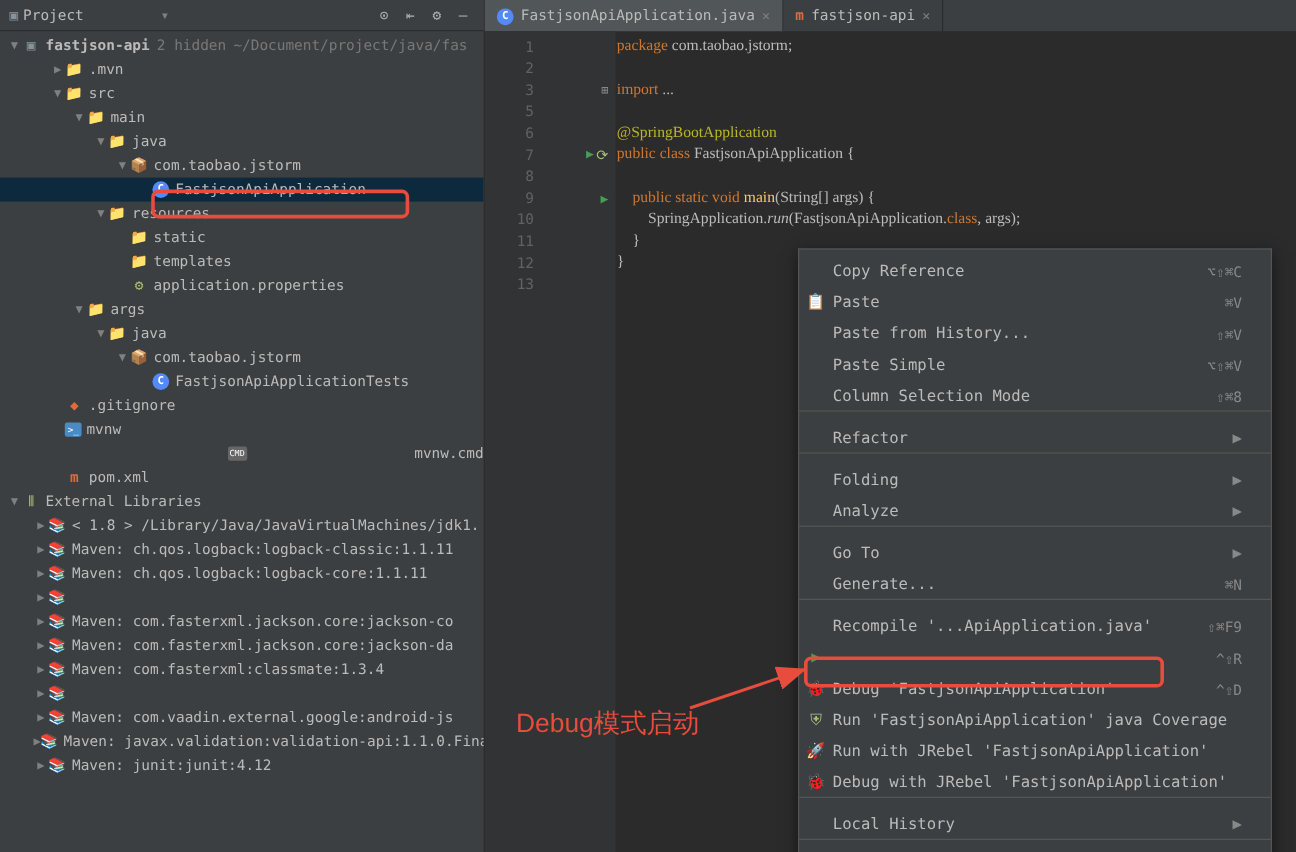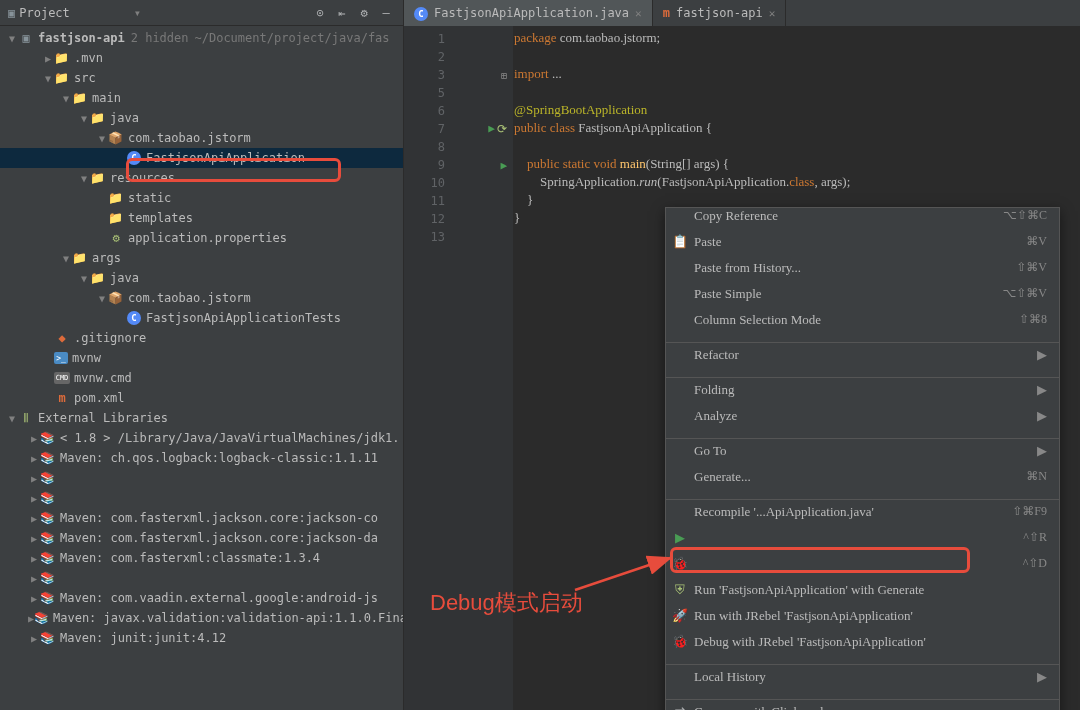--- a/index.html
+++ b/index.html
@@ -134,24 +134,23 @@
   background: #3c3f41;
   border: 1px solid #555;
   box-shadow: 0 4px 12px rgba(0,0,0,0.5);
   width: 395px;
   font-size: 13px;
   color: #bbbbbb;
 }
 .menu-item {
   height: 26px;
   display: flex;
-  align-items: flex-start;
-  padding: 0 12px 0 28px;
+  align-items: flex-end;
+  padding: 0 24px 0 28px;
   position: relative;
-  font-family: Liberation Serif, serif;
 }
 .menu-item .micon {
   position: absolute; left: 6px;
   width: 16px; display: inline-flex; justify-content: center;
 }
 .menu-item .shortcut { margin-left: auto; color: #888; font-size: 12px; }
 .menu-item .submenu { margin-left: auto; color: #888; }
 .menu-sep { height: 1px; background: #555; margin: 4px 0; }
 
 .annotation-text {
@@ -270,21 +269,21 @@
           <div class="tree-row" style="padding-left: 42px;">
             <span class="arrow"></span>
             <span class="ficon" style="color:#dd6b3b">◆</span>
             <span class="label">.gitignore</span>
           </div>
           <div class="tree-row" style="padding-left: 42px;">
             <span class="arrow"></span>
             <span class="ficon" style="background:#4a8bc4;color:white;font-size:8px;width:14px;height:12px;border-radius:2px">&gt;_</span>
             <span class="label">mvnw</span>
           </div>
-          <div class="tree-row" style="padding-left: 42px;">
+          <div class="tree-row" style="padding-left: 42px; justify-content: space-between;">
             <span class="arrow"></span>
             <span class="ficon" style="background:#666;color:white;font-size:7px;width:16px;height:12px;border-radius:2px">CMD</span>
             <span class="label">mvnw.cmd</span>
           </div>
           <div class="tree-row" style="padding-left: 42px;">
             <span class="arrow"></span>
             <span class="ficon maven-icon">m</span>
             <span class="label">pom.xml</span>
           </div>
         </div>
@@ -300,20 +299,21 @@
             <span class="label">&lt; 1.8 &gt;  /Library/Java/JavaVirtualMachines/jdk1.</span>
           </div>
           <div class="tree-row" style="padding-left: 28px;">
             <span class="arrow">▶</span>
             <span class="ficon" style="color:#87939a">📚</span>
             <span class="label">Maven: ch.qos.logback:logback-classic:1.1.11</span>
           </div>
           <div class="tree-row" style="padding-left: 28px;">
             <span class="arrow">▶</span>
             <span class="ficon" style="color:#87939a">📚</span>
+            <span class="label">Maven: ch.qos.logback:logback-core:1.1.11</span>
           </div>
           <div class="tree-row" style="padding-left: 28px;">
             <span class="arrow">▶</span>
             <span class="ficon" style="color:#87939a">📚</span>
           </div>
           <div class="tree-row" style="padding-left: 28px;">
             <span class="arrow">▶</span>
             <span class="ficon" style="color:#87939a">📚</span>
             <span class="label">Maven: com.fasterxml.jackson.core:jackson-co</span>
           </div>
@@ -497,27 +497,28 @@
     <div class="menu-item">
       <span class="micon">
         <span style="color:#499c54">▶</span>
       </span>
       <span class="shortcut">^⇧R</span>
     </div>
     <div class="menu-item">
       <span class="micon">
         <span style="color:#499c54">🐞</span>
       </span>
+      <span>Debug 'FastjsonApiApplication'</span>
       <span class="shortcut">^⇧D</span>
     </div>
     <div class="menu-item">
       <span class="micon">
         <span style="color:#a9c176">⛨</span>
       </span>
-      <span>Run 'FastjsonApiApplication' with Generate</span>
+      <span>Run 'FastjsonApiApplication' java Coverage</span>
     </div>
     <div class="menu-item">
       <span class="micon">
         <span style="color:#7cb342">🚀</span>
       </span>
       <span>Run with JRebel 'FastjsonApiApplication'</span>
     </div>
     <div class="menu-item">
       <span class="micon">
         <span style="color:#7cb342">🐞</span>

